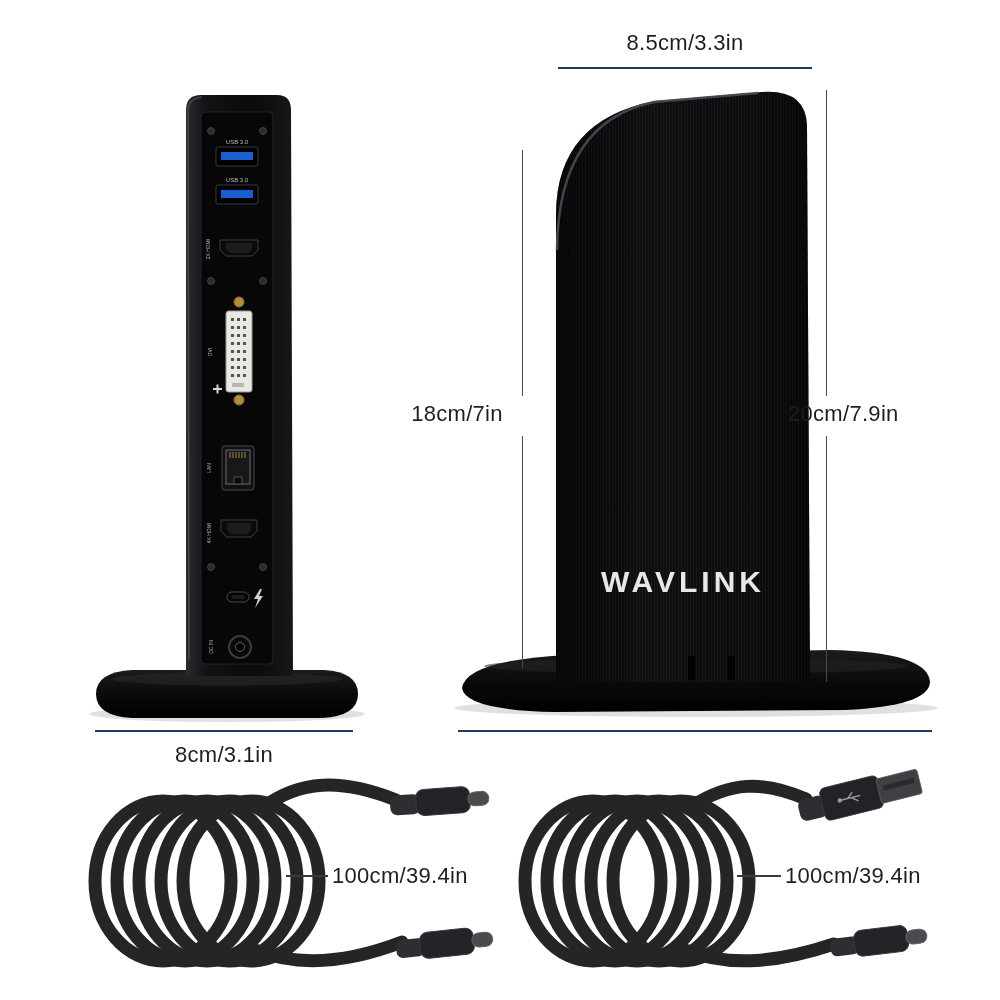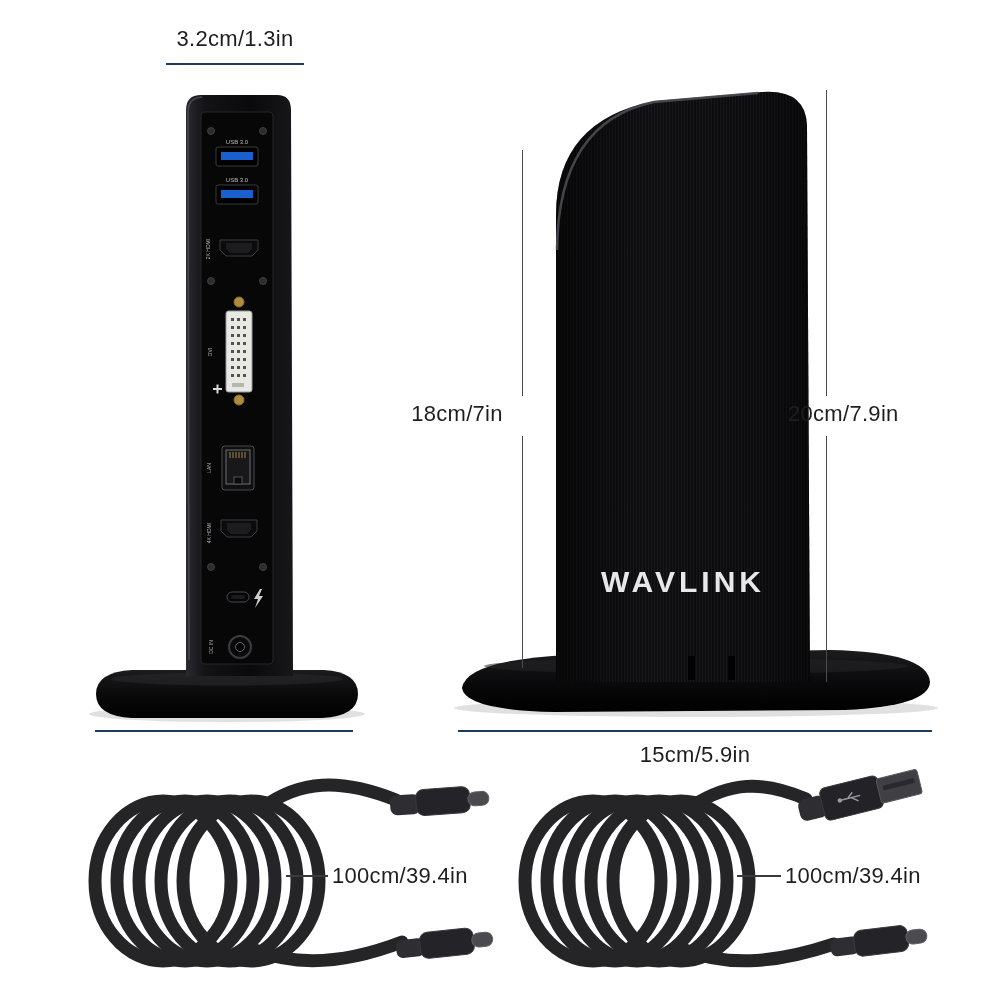--- a/index.html
+++ b/index.html
@@ -211,35 +211,35 @@
         <path d="M841 798 h20 M848 798 l6 -5 M852 798 l6 5"></path>
       </g>
     </g>
     <g transform="rotate(-7 872 940)">
       <rect x="830" y="934" width="28" height="18" rx="6" fill="#2e2e32"></rect>
       <rect x="854" y="929" width="54" height="26" rx="8" fill="#242428" stroke="#3a3a3e"></rect>
       <rect x="906" y="935" width="21" height="14" rx="7" fill="#4a4a4f" stroke="#5f5f64"></rect>
     </g>
   </svg>
 
-  <div class="dim-label dim-top" style="left:166px;top:26px;width:138px;">3.2cm/1.3in</div>
-
+
+  <div class="dim-label dim-top" style="left:558px;top:30px;width:254px;">8.5cm/3.3in</div>
 
   <div class="vline" style="left:522px;top:150px;height:246px;"></div>
   <div class="vline" style="left:522px;top:436px;height:232px;"></div>
   <div class="dim-label right" style="left:398px;top:401px;width:118px;text-align:center;">18cm/7in</div>
 
   <div class="vline" style="left:826px;top:90px;height:306px;"></div>
   <div class="vline" style="left:826px;top:436px;height:246px;"></div>
   <div class="dim-label" style="left:788px;top:401px;width:140px;">20cm/7.9in</div>
 
   <div class="hline" style="left:95px;top:730px;width:258px;"></div>
+  <div class="dim-label center" style="left:95px;top:742px;width:258px;">8cm/3.1in</div>
 
   <div class="hline" style="left:458px;top:730px;width:474px;"></div>
-  <div class="dim-label center" style="left:458px;top:742px;width:474px;">15cm/5.9in</div>
 
   <div class="pointer" style="left:286px;top:875px;width:42px;"></div>
   <div class="dim-label" style="left:332px;top:863px;">100cm/39.4in</div>
 
   <div class="pointer" style="left:737px;top:875px;width:44px;"></div>
   <div class="dim-label" style="left:785px;top:863px;">100cm/39.4in</div>
 
 </div>
 
 </body></html>

